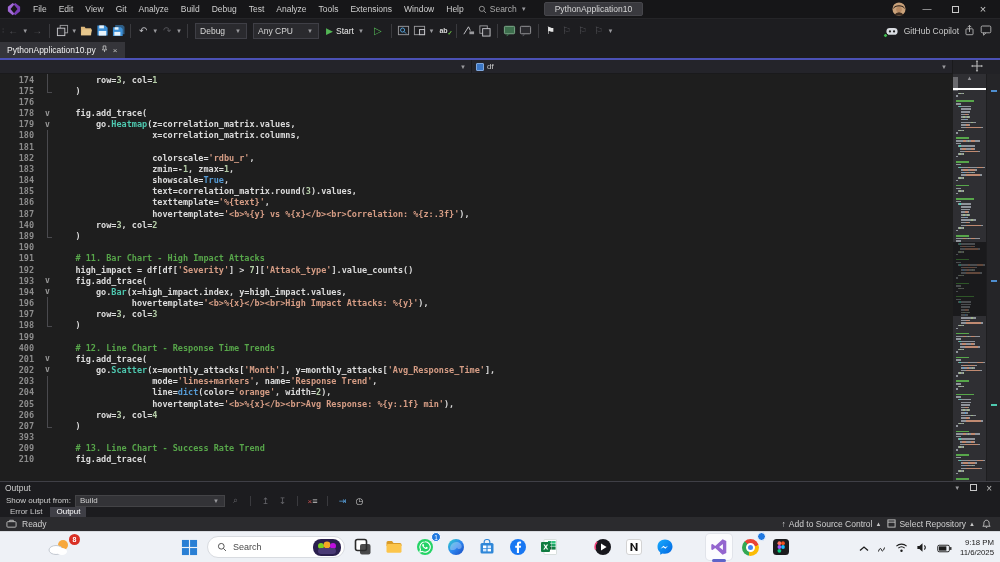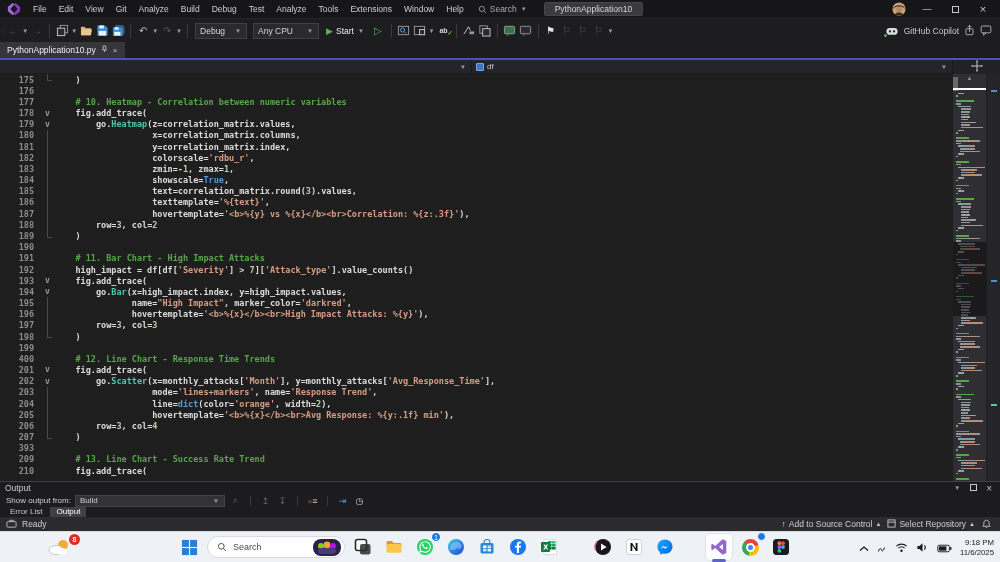--- a/index.html
+++ b/index.html
@@ -332,53 +332,52 @@
         </div>
         <div class="nav-combo nc2">
           <span class="field-ic"></span>
           <span>df</span>
           <span class="caret">▼</span>
         </div>
       </div>
       <div class="editor">
         <div id="code-lines">
             <div class="code-row">
+              <span class="ln">174</span>
+              <span class="fold f-b"></span>
+              <span class="code"><span class="tk-d">        row=</span><span class="tk-n">3</span><span class="tk-d">, col=</span><span class="tk-n">1</span></span>
+            </div>
+            <div class="code-row">
               <span class="ln">175</span>
               <span class="fold f-e"></span>
               <span class="code"><span class="tk-d">    )</span></span>
             </div>
             <div class="code-row">
               <span class="ln">176</span>
               <span class="fold"></span>
               <span class="code"></span>
             </div>
             <div class="code-row">
-              <span class="ln">177</span>
-              <span class="fold"></span>
-              <span class="code"><span class="tk-c">    # 10. Heatmap - Correlation between numeric variables</span></span>
-            </div>
-            <div class="code-row">
               <span class="ln">178</span>
               <span class="fold">v</span>
               <span class="code"><span class="tk-d">    fig.add_trace(</span></span>
             </div>
             <div class="code-row">
               <span class="ln">179</span>
               <span class="fold">v</span>
               <span class="code"><span class="tk-d">        go.</span><span class="tk-t">Heatmap</span><span class="tk-d">(z=correlation_matrix.values,</span></span>
             </div>
             <div class="code-row">
               <span class="ln">180</span>
               <span class="fold f-b"></span>
               <span class="code"><span class="tk-d">                   x=correlation_matrix.columns,</span></span>
             </div>
             <div class="code-row">
               <span class="ln">181</span>
               <span class="fold f-b"></span>
-              <span class="code"><span class="tk-d">                   y=correlation_matrix.index,</span></span>
             </div>
             <div class="code-row">
               <span class="ln">182</span>
               <span class="fold f-b"></span>
               <span class="code"><span class="tk-d">                   colorscale=</span><span class="tk-s">'rdbu_r'</span><span class="tk-d">,</span></span>
             </div>
             <div class="code-row">
               <span class="ln">183</span>
               <span class="fold f-b"></span>
               <span class="code"><span class="tk-d">                   zmin=-</span><span class="tk-n">1</span><span class="tk-d">, zmax=</span><span class="tk-n">1</span><span class="tk-d">,</span></span>
@@ -397,21 +396,21 @@
               <span class="ln">186</span>
               <span class="fold f-b"></span>
               <span class="code"><span class="tk-d">                   texttemplate=</span><span class="tk-s">'%{text}'</span><span class="tk-d">,</span></span>
             </div>
             <div class="code-row">
               <span class="ln">187</span>
               <span class="fold f-b"></span>
               <span class="code"><span class="tk-d">                   hovertemplate=</span><span class="tk-s">'&lt;b&gt;%{y} vs %{x}&lt;/b&gt;&lt;br&gt;Correlation: %{z:.3f}'</span><span class="tk-d">),</span></span>
             </div>
             <div class="code-row">
-              <span class="ln">188</span>
+              <span class="ln">140</span>
               <span class="fold f-b"></span>
               <span class="code"><span class="tk-d">        row=</span><span class="tk-n">3</span><span class="tk-d">, col=</span><span class="tk-n">2</span></span>
             </div>
             <div class="code-row">
               <span class="ln">189</span>
               <span class="fold f-e"></span>
               <span class="code"><span class="tk-d">    )</span></span>
             </div>
             <div class="code-row">
               <span class="ln">190</span>
@@ -430,25 +429,20 @@
             </div>
             <div class="code-row">
               <span class="ln">193</span>
               <span class="fold">v</span>
               <span class="code"><span class="tk-d">    fig.add_trace(</span></span>
             </div>
             <div class="code-row">
               <span class="ln">194</span>
               <span class="fold">v</span>
               <span class="code"><span class="tk-d">        go.</span><span class="tk-t">Bar</span><span class="tk-d">(x=high_impact.index, y=high_impact.values,</span></span>
-            </div>
-            <div class="code-row">
-              <span class="ln">195</span>
-              <span class="fold f-b"></span>
-              <span class="code"><span class="tk-d">               name=</span><span class="tk-s">"High Impact"</span><span class="tk-d">, marker_color=</span><span class="tk-s">'darkred'</span><span class="tk-d">,</span></span>
             </div>
             <div class="code-row">
               <span class="ln">196</span>
               <span class="fold f-b"></span>
               <span class="code"><span class="tk-d">               hovertemplate=</span><span class="tk-s">'&lt;b&gt;%{x}&lt;/b&gt;&lt;br&gt;High Impact Attacks: %{y}'</span><span class="tk-d">),</span></span>
             </div>
             <div class="code-row">
               <span class="ln">197</span>
               <span class="fold f-b"></span>
               <span class="code"><span class="tk-d">        row=</span><span class="tk-n">3</span><span class="tk-d">, col=</span><span class="tk-n">3</span></span>

